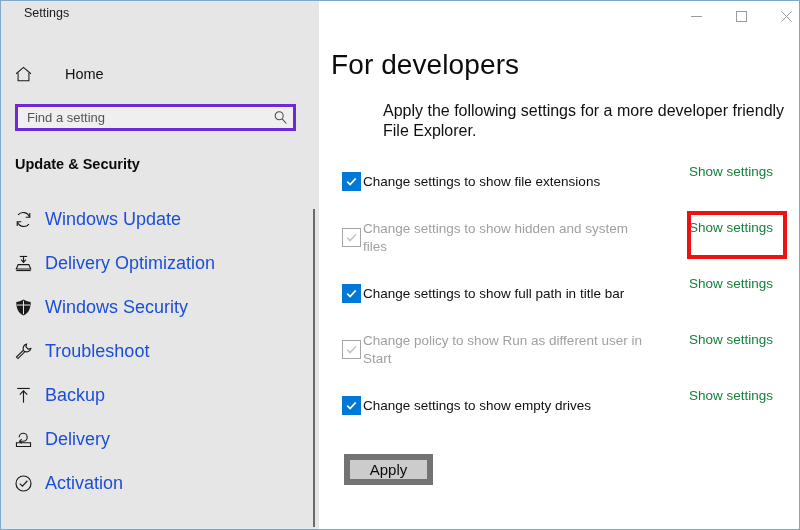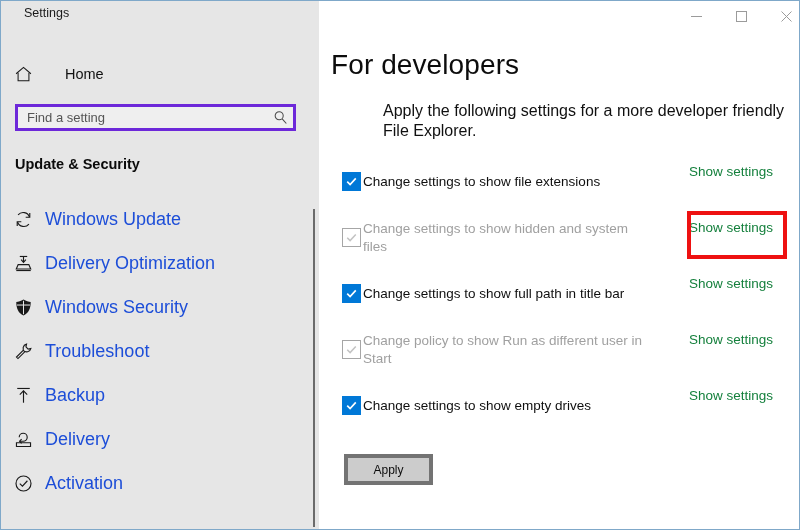--- a/index.html
+++ b/index.html
@@ -262,23 +262,23 @@
     white-space: nowrap;
   }
 
   .apply-button {
     position: absolute;
     left: 25px;
     top: 453px;
     width: 89px;
     height: 31px;
     background: #cccccc;
-    border: 4px solid #737373;
+    border: 6px solid #737373;
     font-family: "Liberation Sans", sans-serif;
-    font-size: 12px;
+    font-size: 15px;
     color: #0d0d0d;
     cursor: default;
   }
 
   
   .highlight-box {
     position: absolute;
     left: 686px;
     top: 210px;
     width: 100px;

